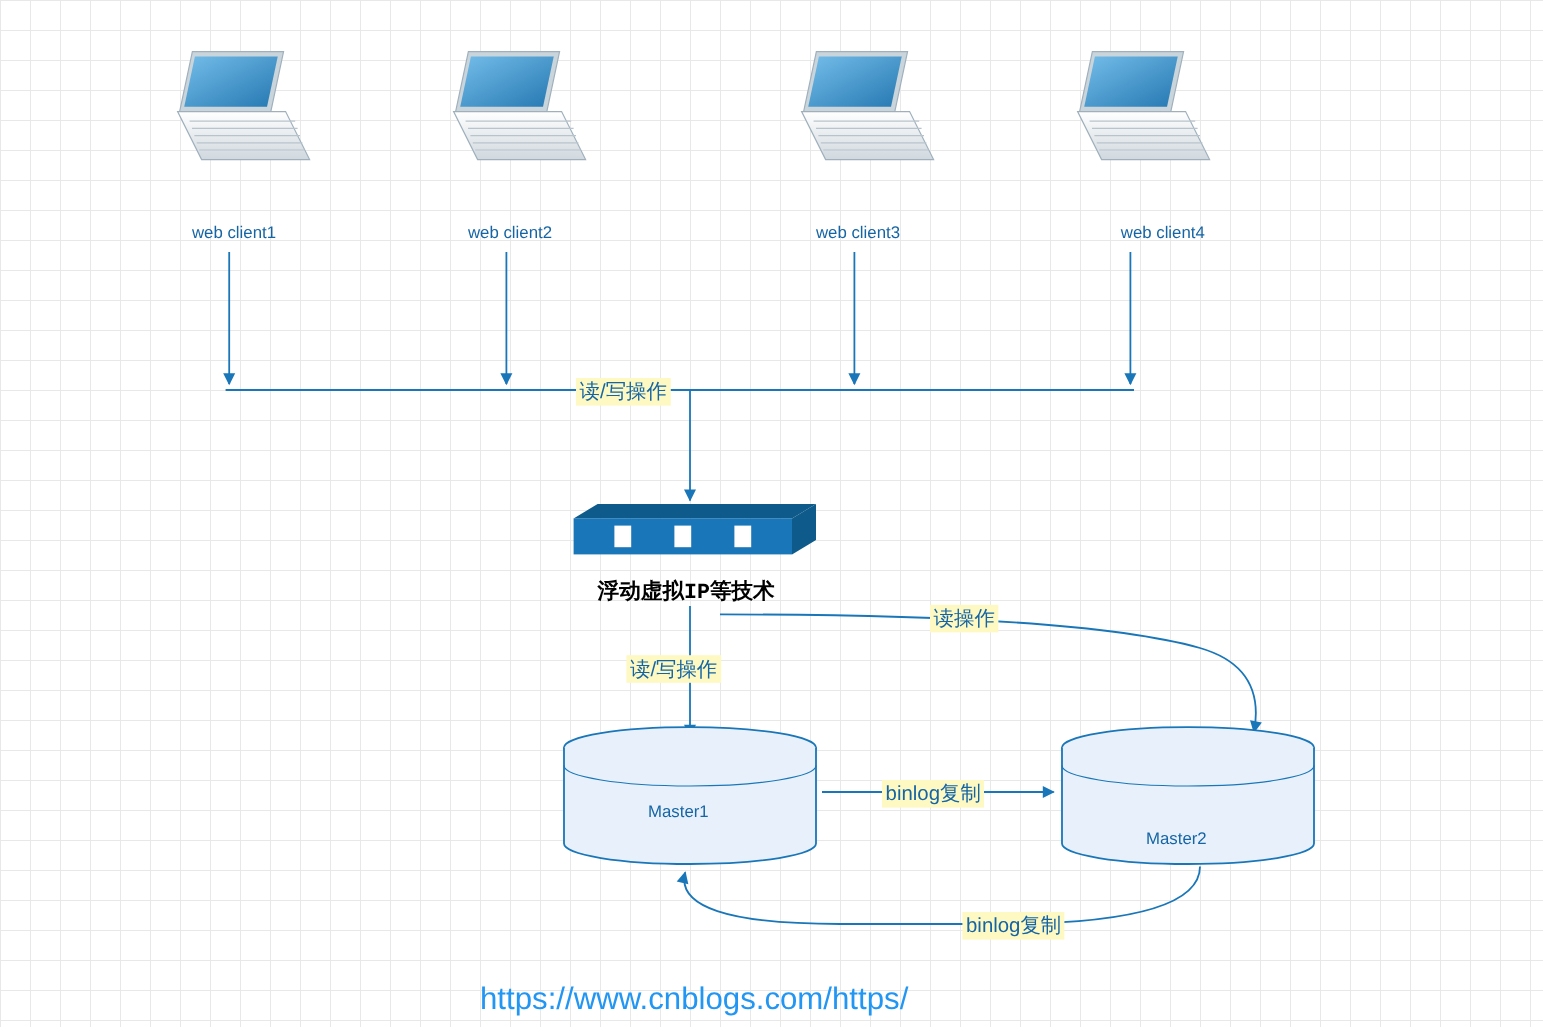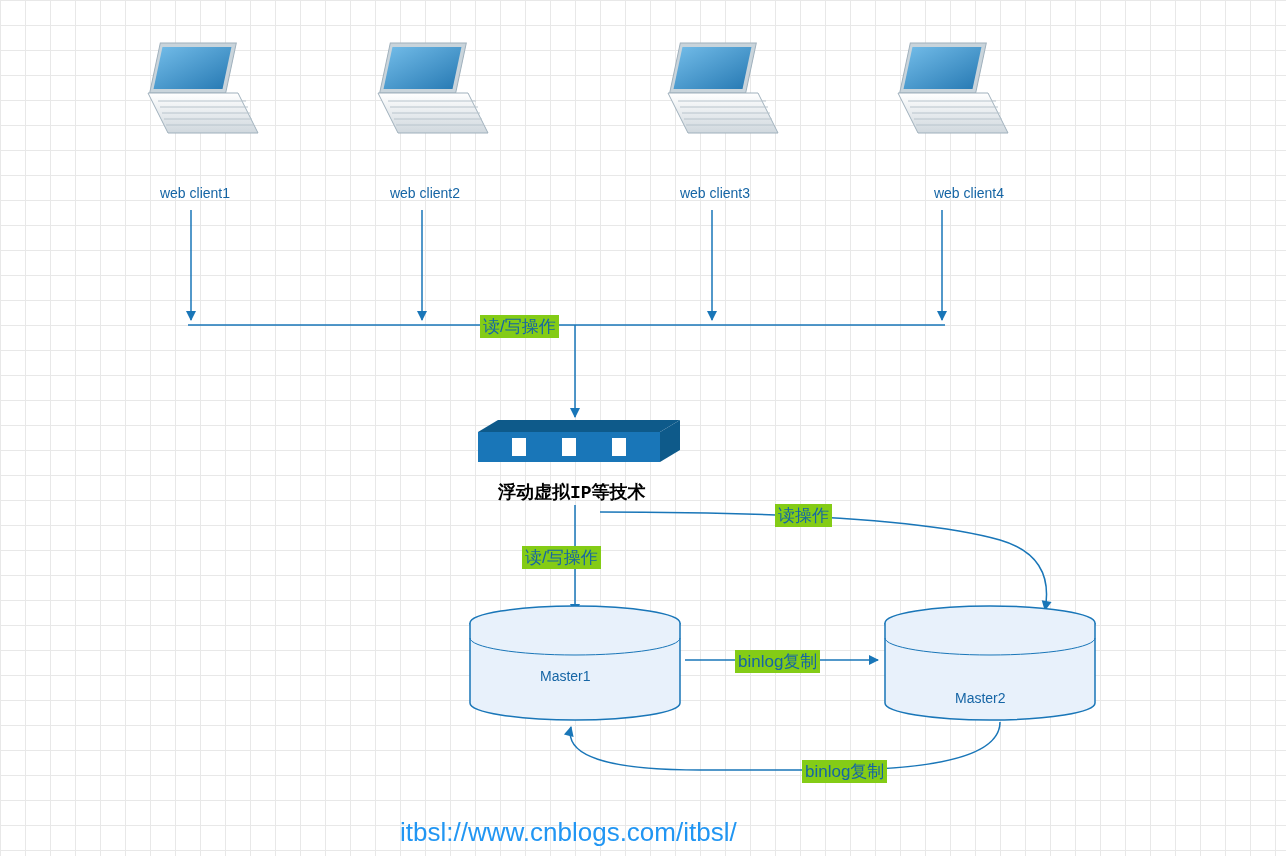--- a/index.html
+++ b/index.html
@@ -33,21 +33,21 @@
     font-weight: 600;
     text-align: center;
     font-family: Liberation Mono, monospace;
   }
   .edge-label {
     position: absolute;
     color: #1565a5;
     font-size: 17px;
     font-weight: 500;
     text-align: left;
-    background: #84cc16;
+    background: #fef9c3;
     padding: 0 3px;
   }
   .db-label {
     position: absolute;
     color: #1565a5;
     font-size: 14px;
     font-weight: 500;
     text-align: center;
   }
   .url-label {
@@ -183,13 +183,13 @@
 <div class="switch-label" style="left:498px; top:480px;">浮动虚拟IP等技术</div>
 
 <div class="edge-label" style="left:522px; top:546px;">读/写操作</div>
 <div class="edge-label" style="left:775px; top:504px;">读操作</div>
 <div class="edge-label" style="left:735px; top:650px;">binlog复制</div>
 <div class="edge-label" style="left:802px; top:760px;">binlog复制</div>
 
 <div class="db-label" style="left:540px; top:668px;">Master1</div>
 <div class="db-label" style="left:955px; top:668px;margin-top:22px;">Master2</div>
 
-<div class="url-label" style="left:400px; top:817px;">itbsl://www.cnblogs.com/itbsl/</div>
+<div class="url-label" style="left:400px; top:817px;">https://www.cnblogs.com/https/</div>
 
 </body></html>

